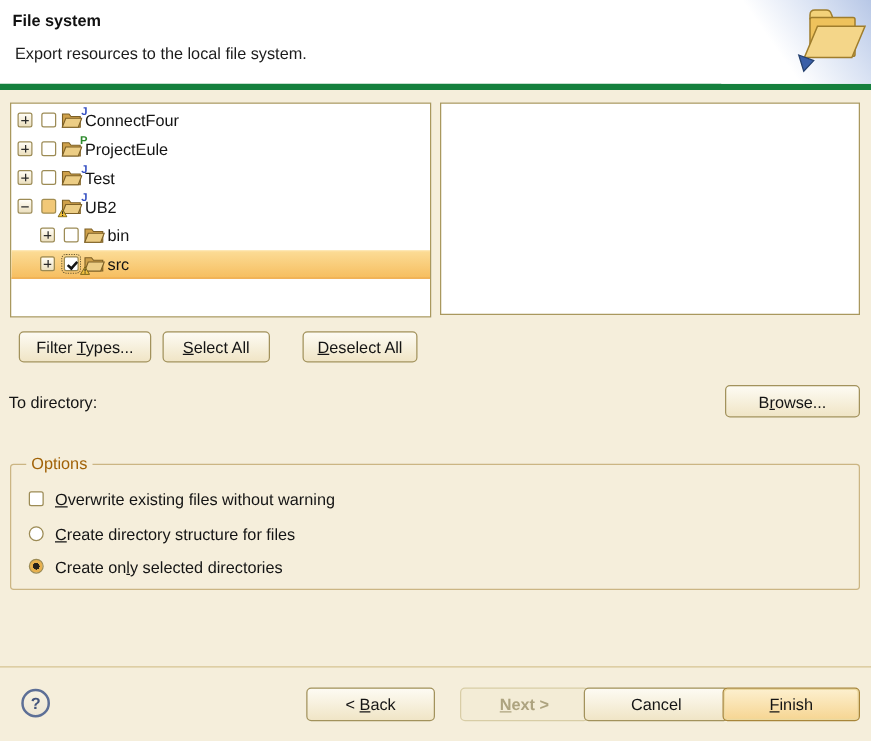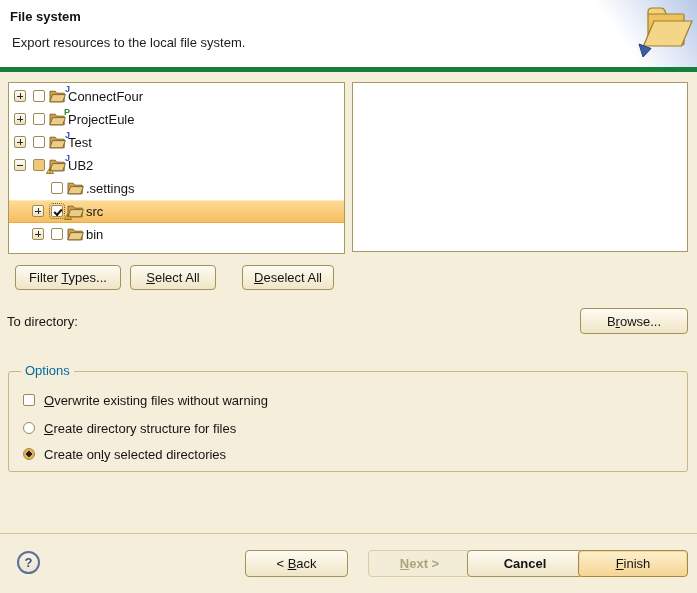--- a/index.html
+++ b/index.html
@@ -58,40 +58,40 @@
   .combo-btn{position:absolute;right:0;top:0;width:26px;height:24px;
      background:linear-gradient(#fdfbf3,#f0e5c6);border-left:1px solid #a2925c;
      border-radius:0 2px 2px 0;}
   .combo-btn svg{position:absolute;left:6px;top:8px;}
   #browse-btn{left:580px;top:308px;width:108px;height:26px;}
 
   
   .options{position:absolute;left:8px;top:371px;width:678px;height:99px;
      border:1px solid #cbb583;border-radius:3px;}
   .options-legend{position:absolute;left:12px;top:-9px;background:#f5eedb;padding:0 4px;
-     font-size:13px;color:#0369a1;}
+     font-size:13px;color:#a16207;}
   .opt-row{position:absolute;left:14px;height:17px;white-space:nowrap;}
   .opt-row .ctrl{display:inline-block;vertical-align:middle;width:12px;height:12px;
      border:1px solid #9c8b55;box-sizing:border-box;background:#fff;margin-top:-2px;}
   .opt-row .ctrl.box{border-radius:2px;}
   .opt-row .ctrl.radio{border-radius:50%;}
   .opt-row .ctrl.radio.on{background:radial-gradient(circle at 50% 50%, #26211a 0 2.6px, #e8b14d 2.7px 5px, #e8b14d 5px);}
   .opt-label{font-size:13px;color:#141414;margin-left:9px;vertical-align:middle;}
   #opt-row-1{top:19px;}
   #opt-row-2{top:47px;}
   #opt-row-3{top:73px;text-align:center;}
 
   
   .sep{position:absolute;left:0;top:533px;width:697px;height:1px;background:#d6c493;}
   .help{position:absolute;left:17px;top:551px;width:19px;height:19px;border:2px solid #5d6f96;
      border-radius:50%;color:#44557c;font-size:13px;font-weight:bold;text-align:center;line-height:19px;
      background:linear-gradient(#ffffff33,#00000008);}
   #back-btn{left:245px;top:550px;width:103px;height:27px;}
   #next-btn{left:368px;top:550px;width:103px;height:27px;font-weight:bold;}
-  #cancel-btn{left:467px;top:550px;width:116px;height:27px;font-weight:bold;}
+  #cancel-btn{left:467px;top:550px;width:116px;height:27px;}
   #finish-btn{left:578px;top:550px;width:110px;height:27px;}
   u{text-decoration:underline;}
 </style>
 </head>
 <body>
 
 <div class="app">
 
   <div class="header">
     <div class="header-blue"></div>
@@ -142,49 +142,41 @@
             <path d="M1 2.2 L6.2 2.2 L7.8 4.2 L15.2 4.2 L15.2 12.8 L1 12.8 Z" fill="#cfa14b" stroke="#7d6026" stroke-width="0.9"></path>
             <path d="M3.6 5.6 L16.4 5.6 L13.6 12.8 L0.8 12.8 Z" fill="#eccd85" stroke="#7d6026" stroke-width="0.9"></path>
           </svg><svg class="warnsvg" width="8" height="7" viewBox="0 0 8 7">
             <path d="M4 0.5 L7.6 6.5 L0.4 6.5 Z" fill="#f2c23e" stroke="#6b5a10" stroke-width="0.7"></path>
             <rect x="3.6" y="2" width="0.9" height="2.2" fill="#222"></rect>
             <rect x="3.6" y="4.9" width="0.9" height="0.9" fill="#222"></rect>
           </svg><span class="dec" style="color: rgb(53, 80, 194);">J</span></span>
         <span class="tlabel" style="left: 59px;">UB2</span>
       </div>
       <div class="tree-row">
+        <span class="expand plus" style="left: 23px;"></span>
         <span class="cb unchecked" style="left: 42px;"></span>
         <span class="ficon" style="left: 58px;"><svg width="17" height="14" viewBox="0 0 17 14">
             <path d="M1 2.2 L6.2 2.2 L7.8 4.2 L15.2 4.2 L15.2 12.8 L1 12.8 Z" fill="#cfa14b" stroke="#7d6026" stroke-width="0.9"></path>
             <path d="M3.6 5.6 L16.4 5.6 L13.6 12.8 L0.8 12.8 Z" fill="#eccd85" stroke="#7d6026" stroke-width="0.9"></path>
           </svg></span>
-        <span class="tlabel" style="left: 77px;">.settings</span>
+        <span class="tlabel" style="left: 77px;">bin</span>
       </div>
       <div class="tree-row selected">
         <span class="expand plus" style="left: 23px;"></span>
         <span class="cb checked" style="left: 42px;"></span>
         <span class="ficon" style="left: 58px;"><svg width="17" height="14" viewBox="0 0 17 14">
             <path d="M1 2.2 L6.2 2.2 L7.8 4.2 L15.2 4.2 L15.2 12.8 L1 12.8 Z" fill="#cfa14b" stroke="#7d6026" stroke-width="0.9"></path>
             <path d="M3.6 5.6 L16.4 5.6 L13.6 12.8 L0.8 12.8 Z" fill="#eccd85" stroke="#7d6026" stroke-width="0.9"></path>
           </svg><svg class="warnsvg" width="8" height="7" viewBox="0 0 8 7">
             <path d="M4 0.5 L7.6 6.5 L0.4 6.5 Z" fill="#f2c23e" stroke="#6b5a10" stroke-width="0.7"></path>
             <rect x="3.6" y="2" width="0.9" height="2.2" fill="#222"></rect>
             <rect x="3.6" y="4.9" width="0.9" height="0.9" fill="#222"></rect>
           </svg></span>
         <span class="tlabel" style="left: 77px;">src</span>
       </div>
-      <div class="tree-row">
-        <span class="expand plus" style="left: 23px;"></span>
-        <span class="cb unchecked" style="left: 42px;"></span>
-        <span class="ficon" style="left: 58px;"><svg width="17" height="14" viewBox="0 0 17 14">
-            <path d="M1 2.2 L6.2 2.2 L7.8 4.2 L15.2 4.2 L15.2 12.8 L1 12.8 Z" fill="#cfa14b" stroke="#7d6026" stroke-width="0.9"></path>
-            <path d="M3.6 5.6 L16.4 5.6 L13.6 12.8 L0.8 12.8 Z" fill="#eccd85" stroke="#7d6026" stroke-width="0.9"></path>
-          </svg></span>
-        <span class="tlabel" style="left: 77px;">bin</span>
-      </div>
     </div>
   <div class="detail-panel"></div>
 
   <button class="btn" id="filter-btn">Filter <u>T</u>ypes...</button>
   <button class="btn" id="selectall-btn"><u>S</u>elect All</button>
   <button class="btn" id="deselectall-btn"><u>D</u>eselect All</button>
 
   <span class="dest-label">To directory:</span>
   <button class="btn" id="browse-btn">B<u>r</u>owse...</button>
 

